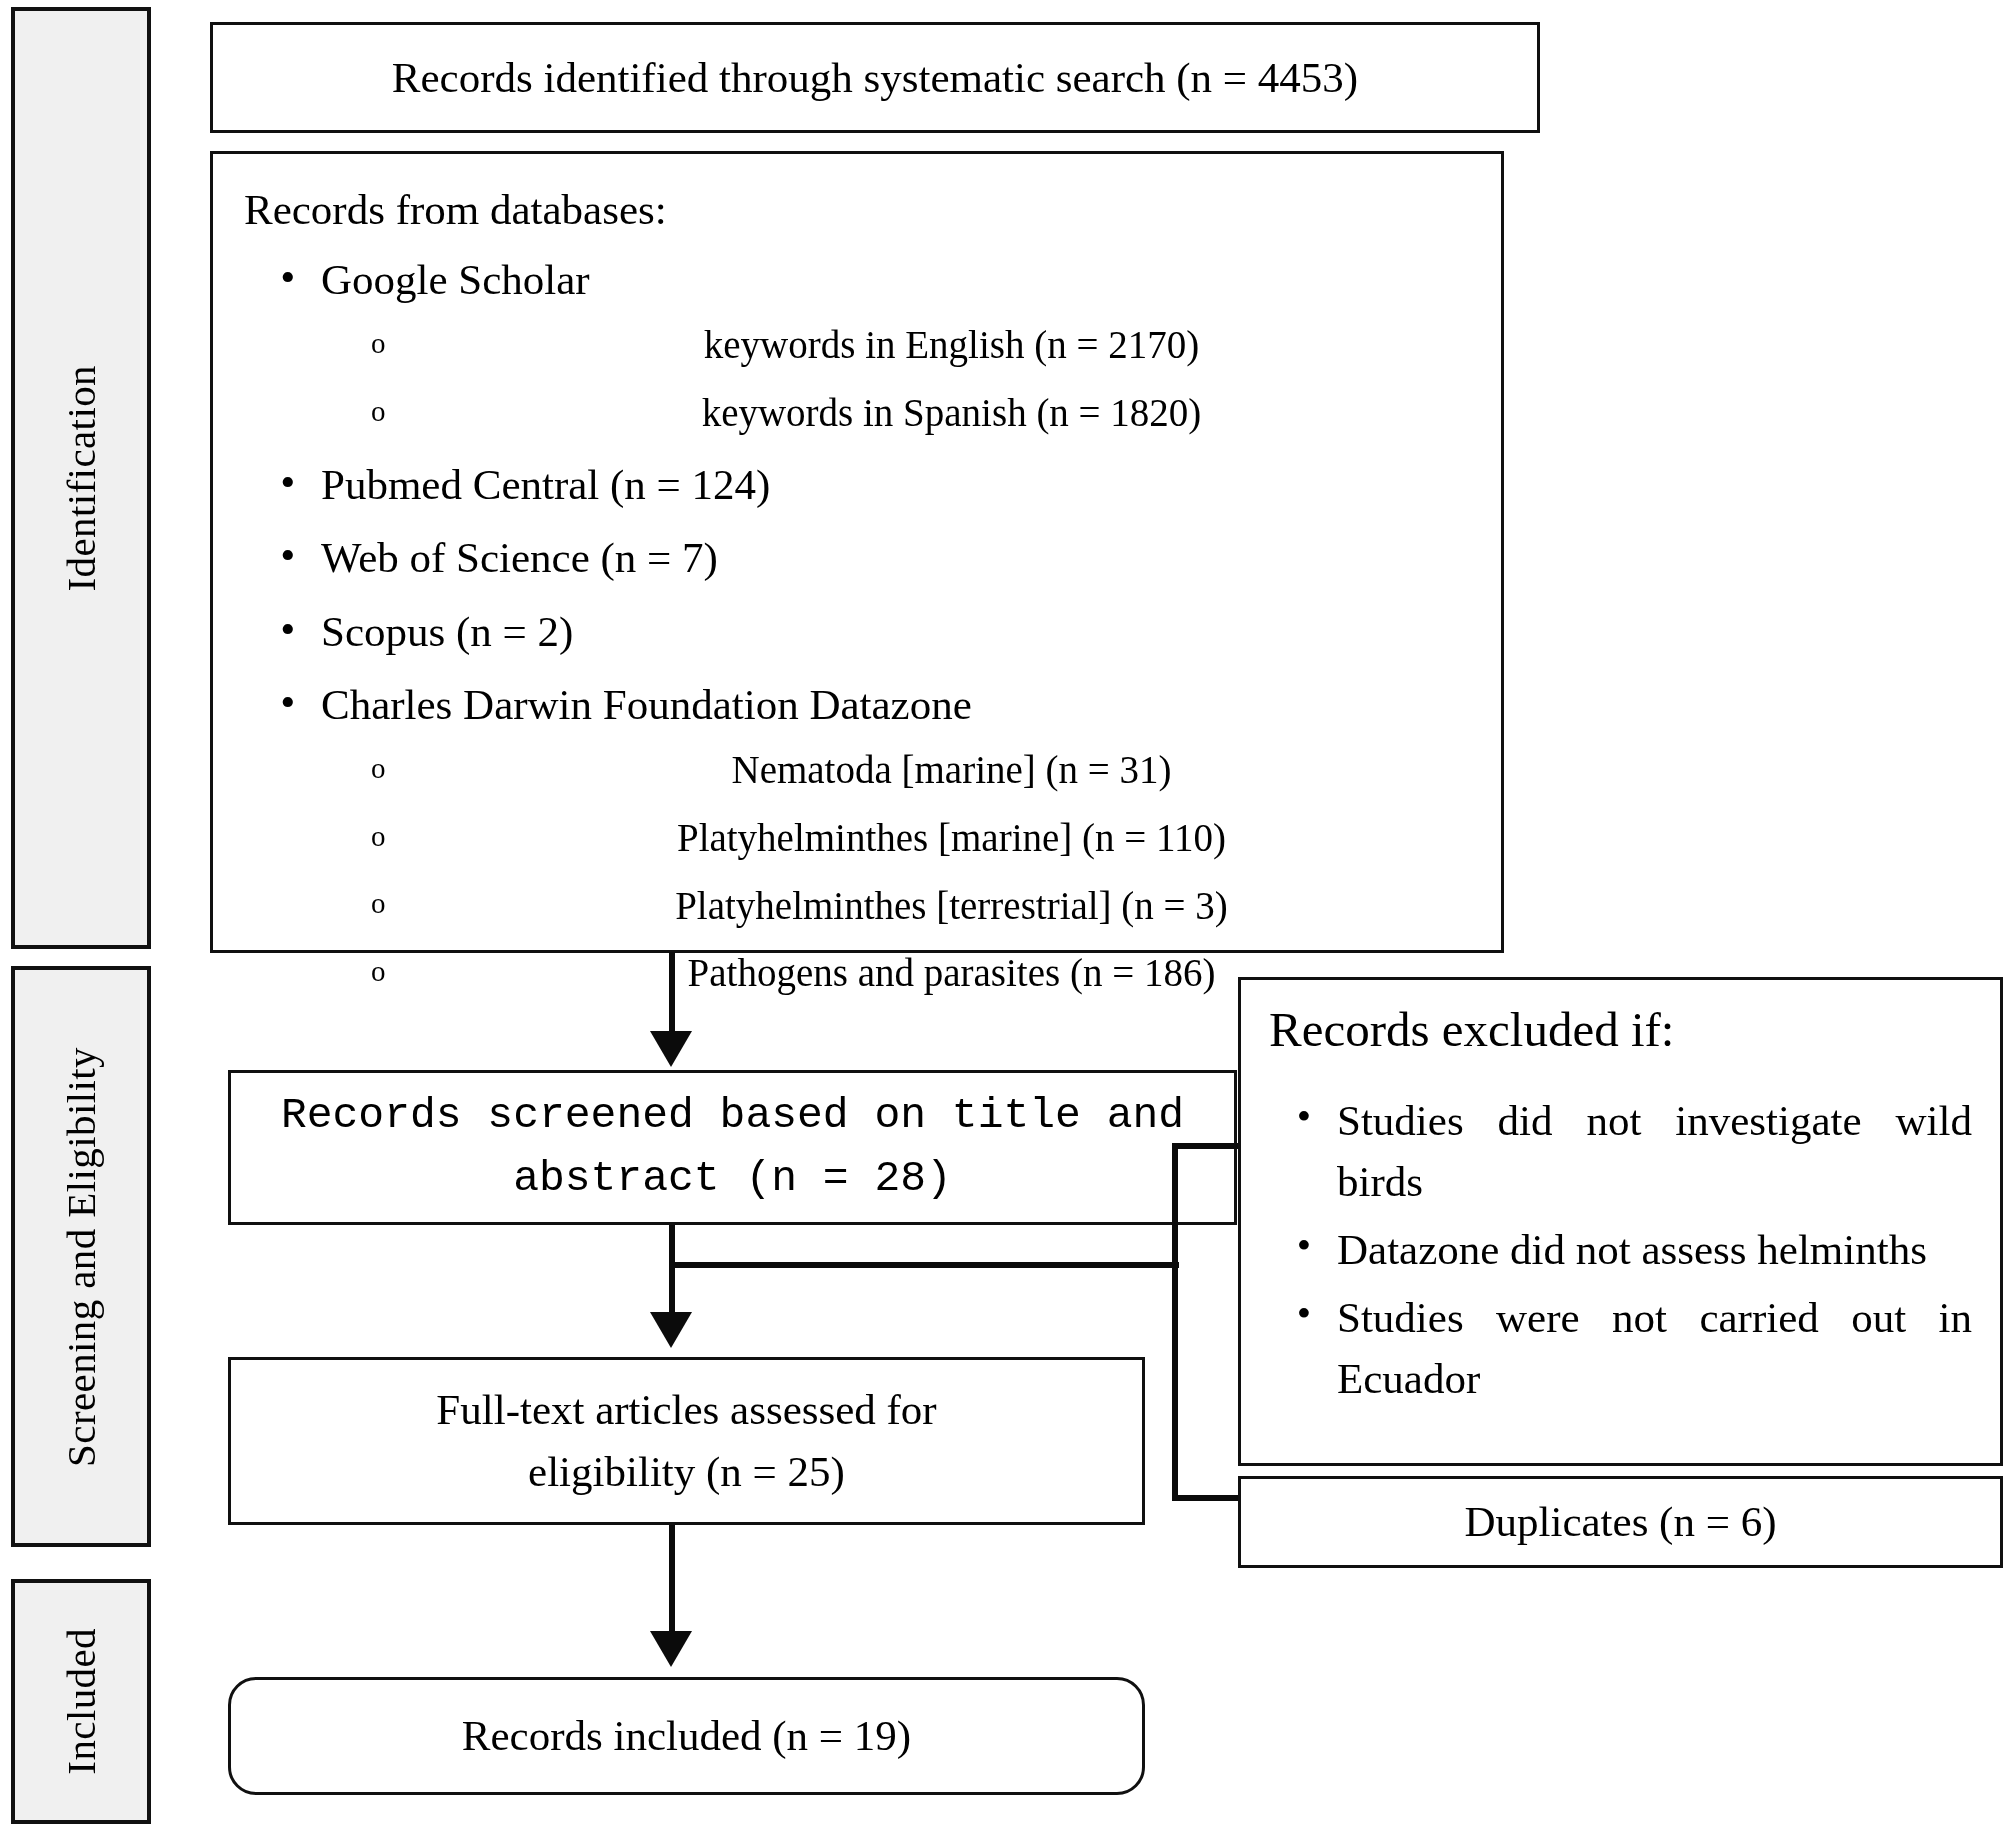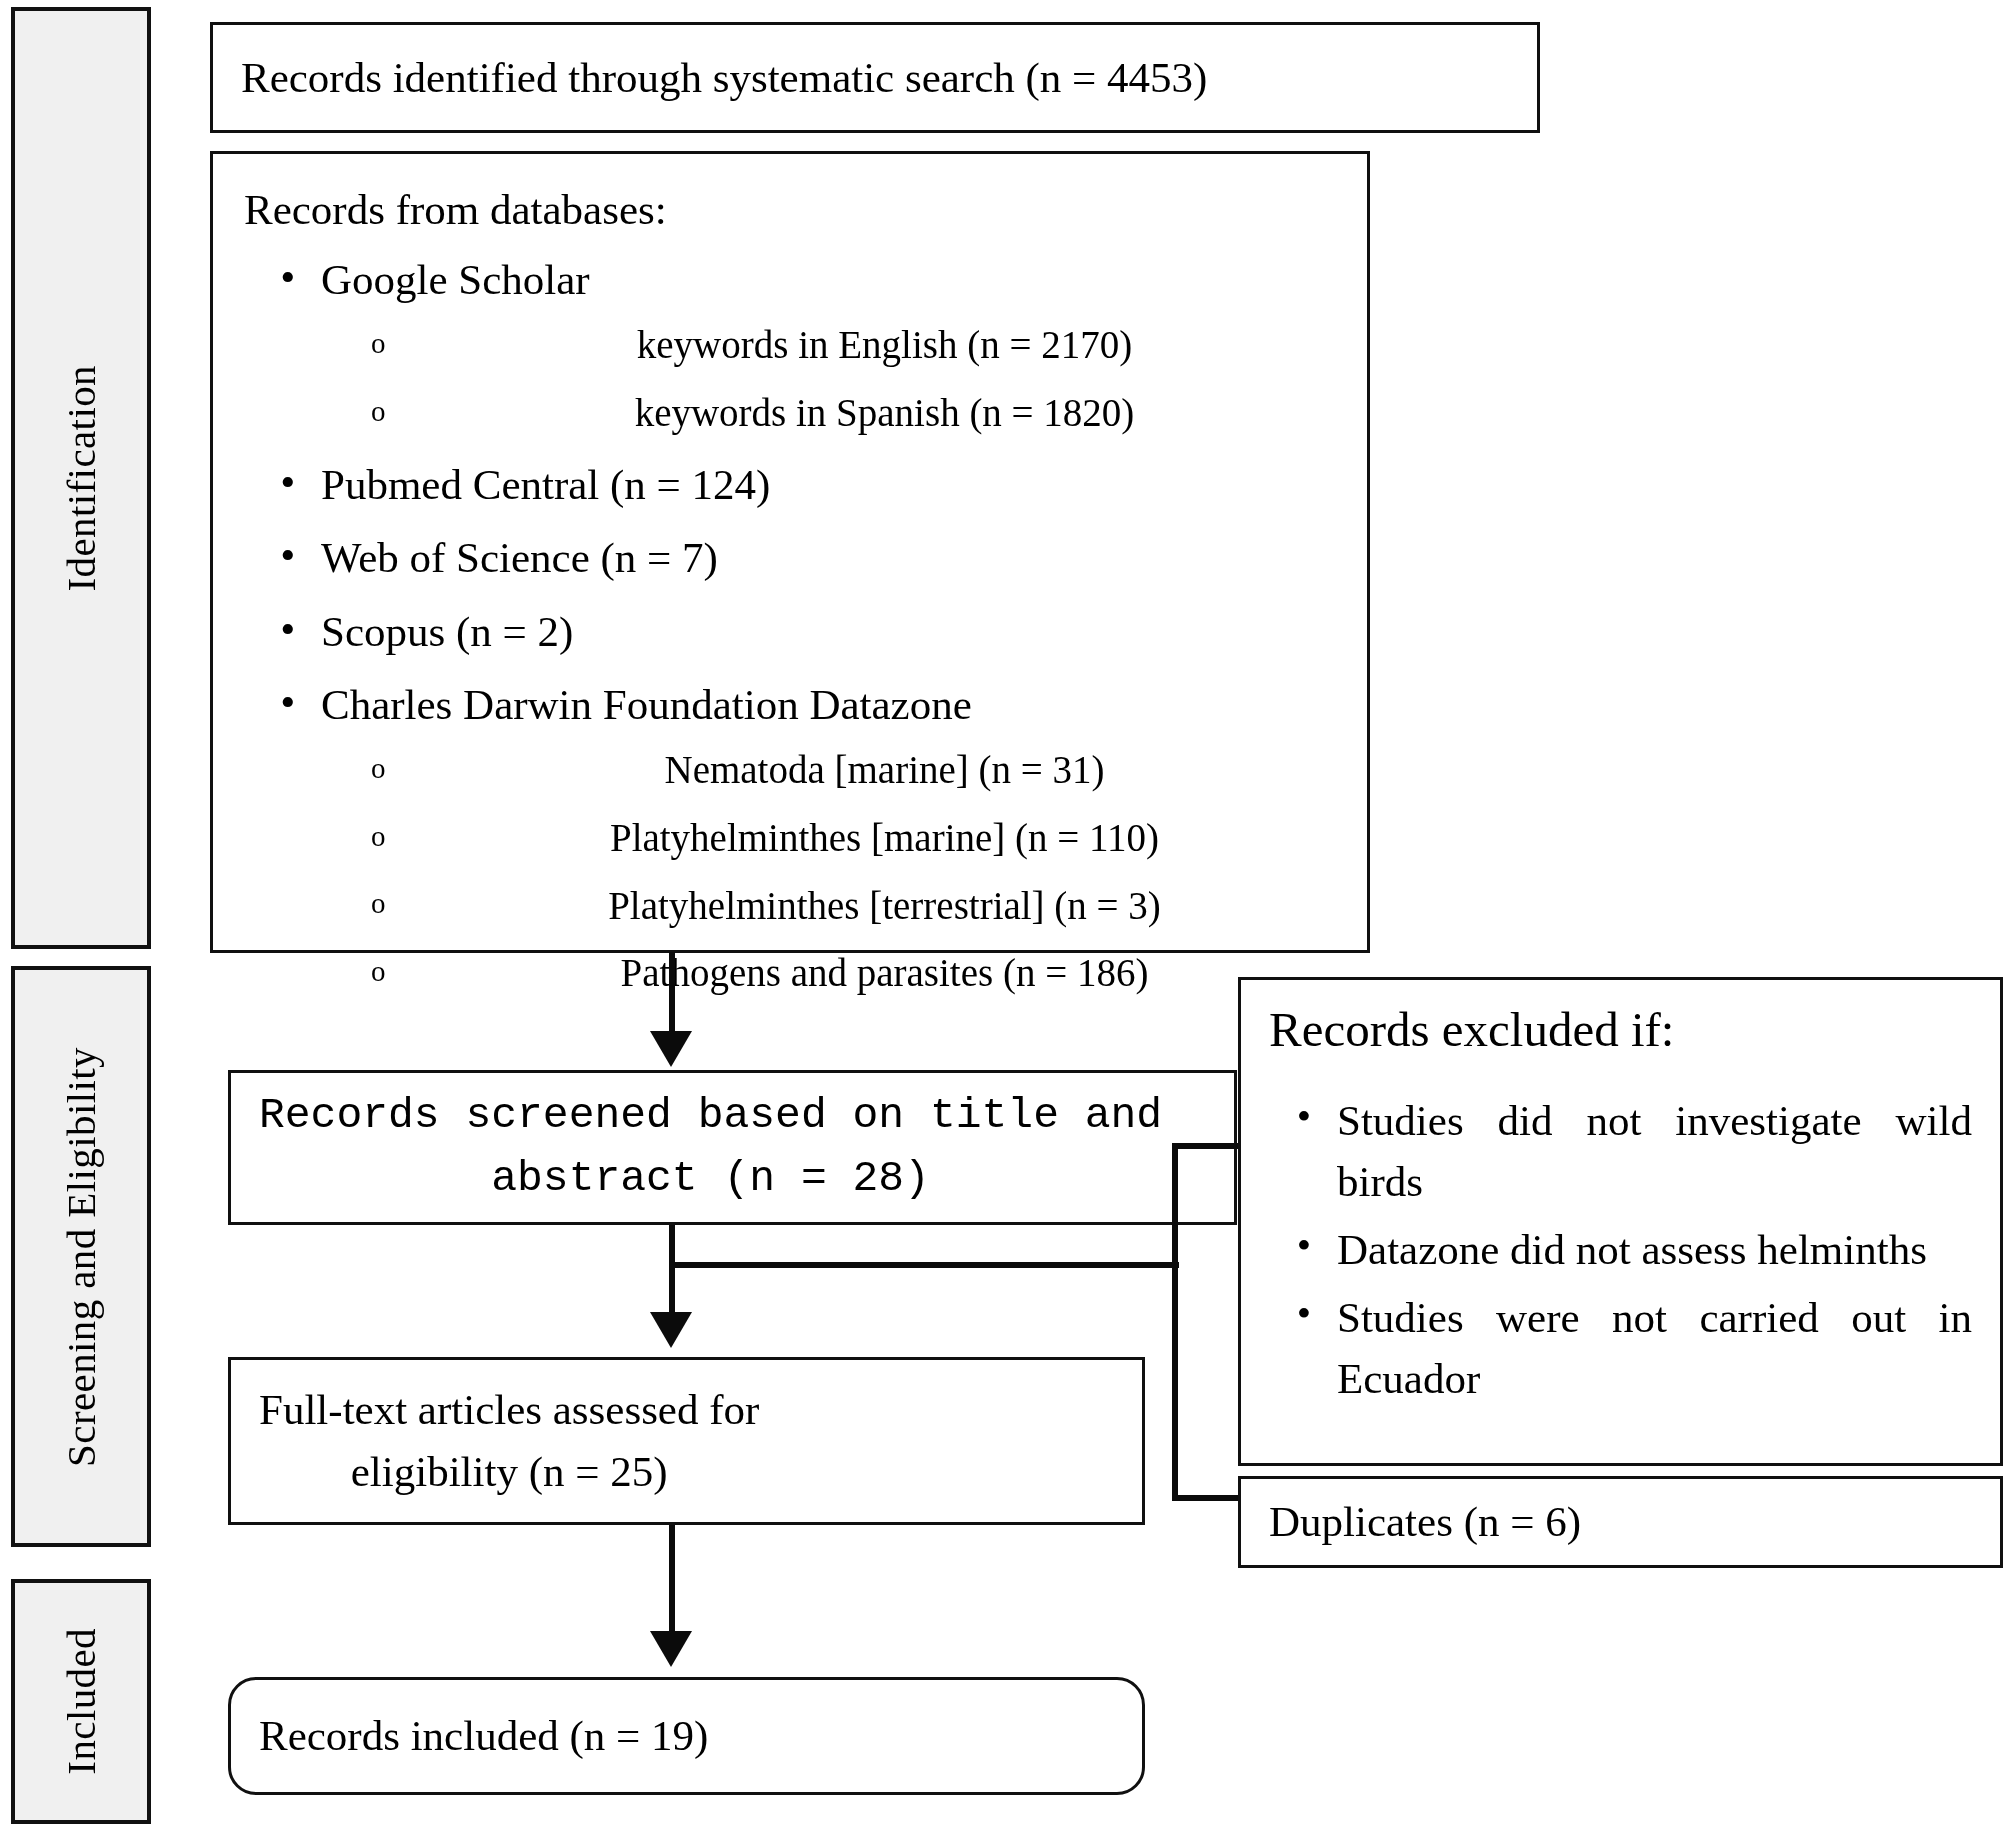--- a/index.html
+++ b/index.html
@@ -41,20 +41,21 @@
 
   .node {
     position: absolute;
     background: #ffffff;
     border: 3.5px solid #101010;
     box-sizing: border-box;
   }
   .node.centered {
     display: flex;
     align-items: center;
+    justify-content: center;
     text-align: center;
   }
   .node-text {
     font-size: 43px;
     line-height: 1.45;
     padding: 0 28px;
   }
 
   
   .list-box {
@@ -162,21 +163,21 @@
   </div>
 
   <div class="sidebar-box" style="left:10.5px; top:1579px; width:140px; height:245px;">
     <span class="sidebar-label">Included</span>
   </div>
 
   <div class="node centered" style="left:210px; top:22.4px; width:1330px; height:111px;">
     <div class="node-text">Records identified through systematic search (n = 4453)</div>
   </div>
 
-  <div class="node list-box" style="left:210px; top:151px; width:1160px; height:802px;">
+  <div class="node list-box" style="left:210px; top:151px; width:1294px; height:802px;">
     <div class="list-title">Records from databases:</div>
 
     <ul class="lvl1">
 
       <li>
         <span>Google Scholar</span>
         <ul class="lvl2">
           <li>keywords in English (n = 2170)</li>
           <li>keywords in Spanish (n = 1820)</li>
         </ul>

